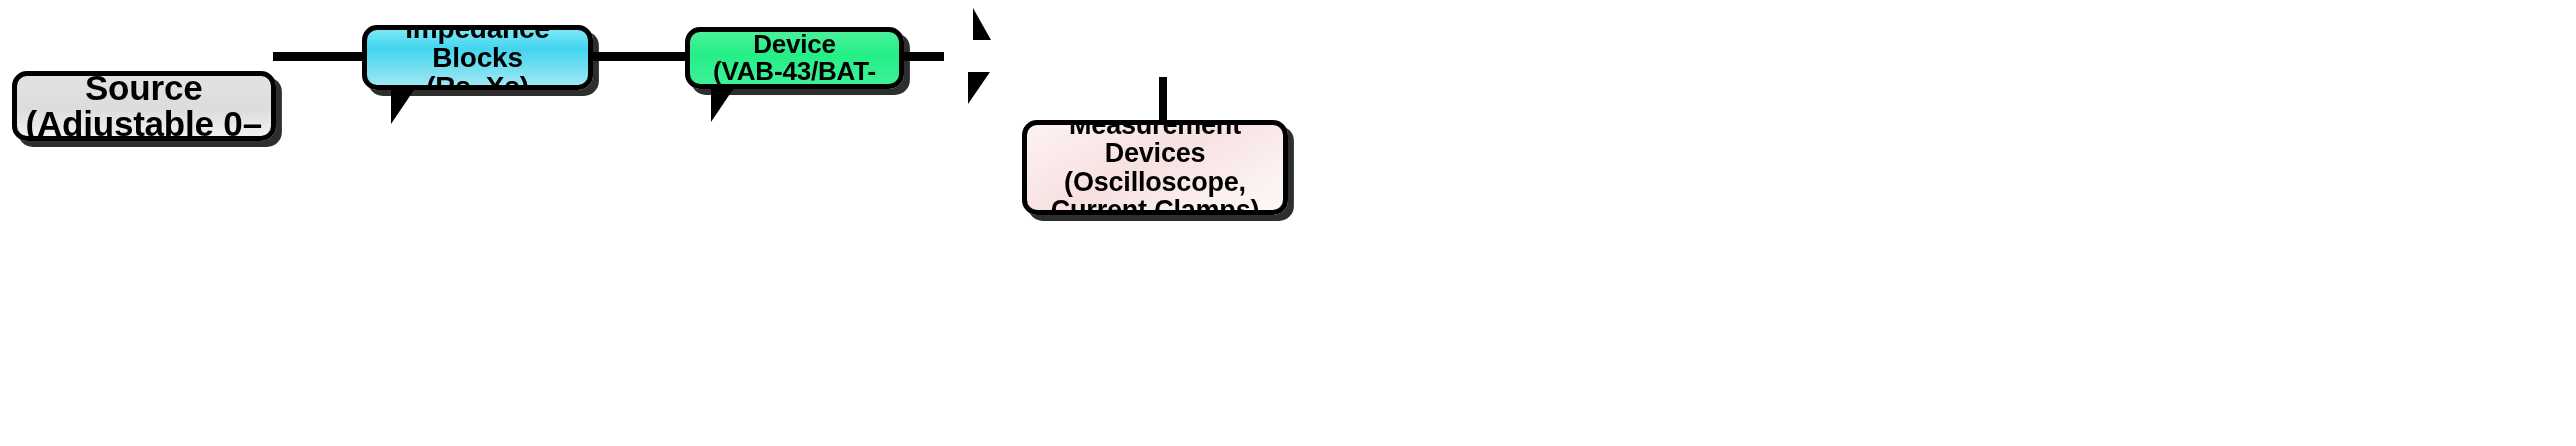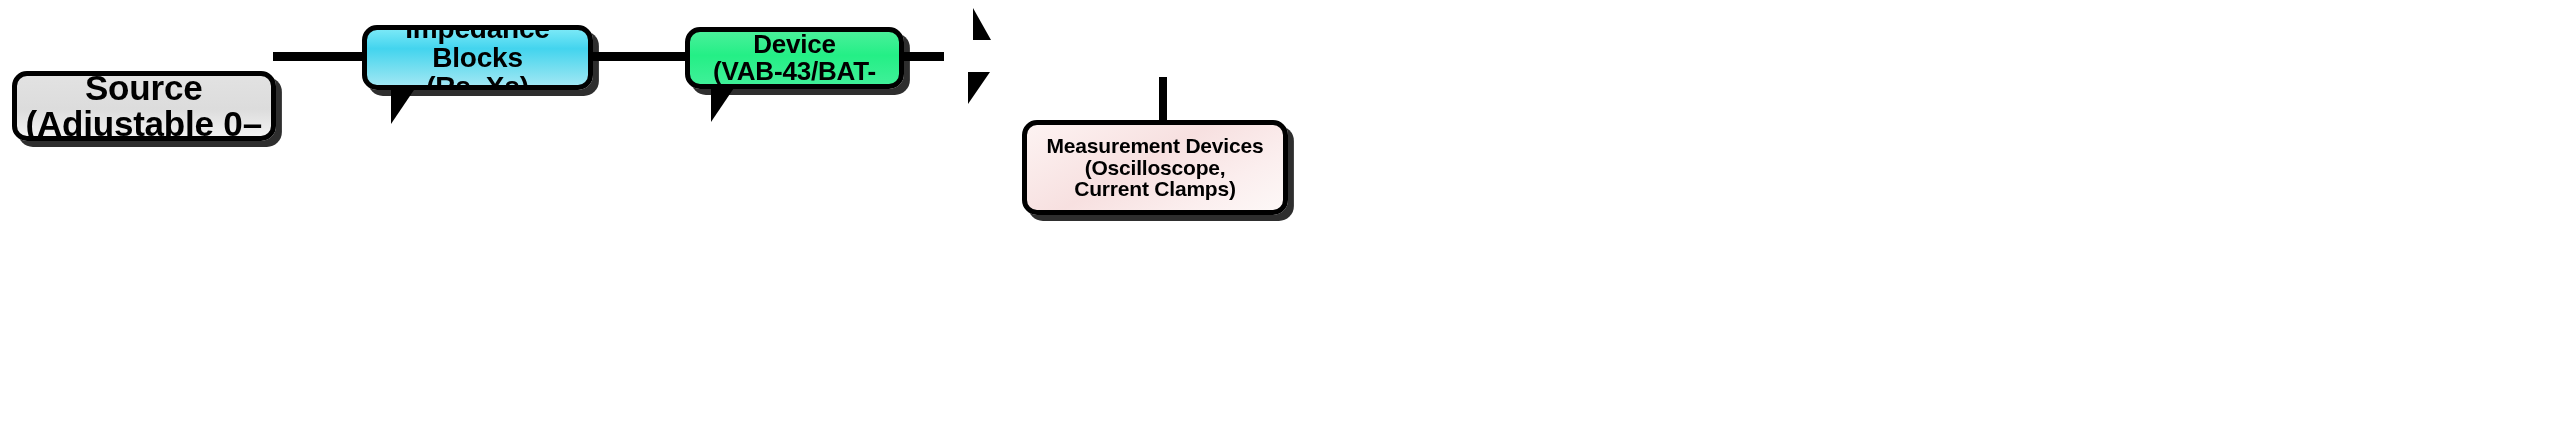--- a/index.html
+++ b/index.html
@@ -56,21 +56,21 @@
   #node-load{
     left:938px; top:35px; width:277px; height:40px;
     background:linear-gradient(180deg,#fbf6d8 0%,#f6eec0 50%,#fdfaec 100%);
     font-size:23.4px;
     border-radius:11.7px;
     border-width:5px;
   }
   #node-measure{
     left:1022px; top:120px; width:266px; height:95px;
     background:linear-gradient(150deg,#fdf3f2 0%,#f7e0e0 45%,#fbeeee 75%,#fdf8f7 100%);
-    font-size:21px;
+    font-size:27px;
     border-width:5px;
   }
 
   
   .link{
     position:absolute;
     background:#000000;
     z-index:10;
   }
   #link-1{ left:273px;  top:52px;  width:96px; height:9.2px; }

